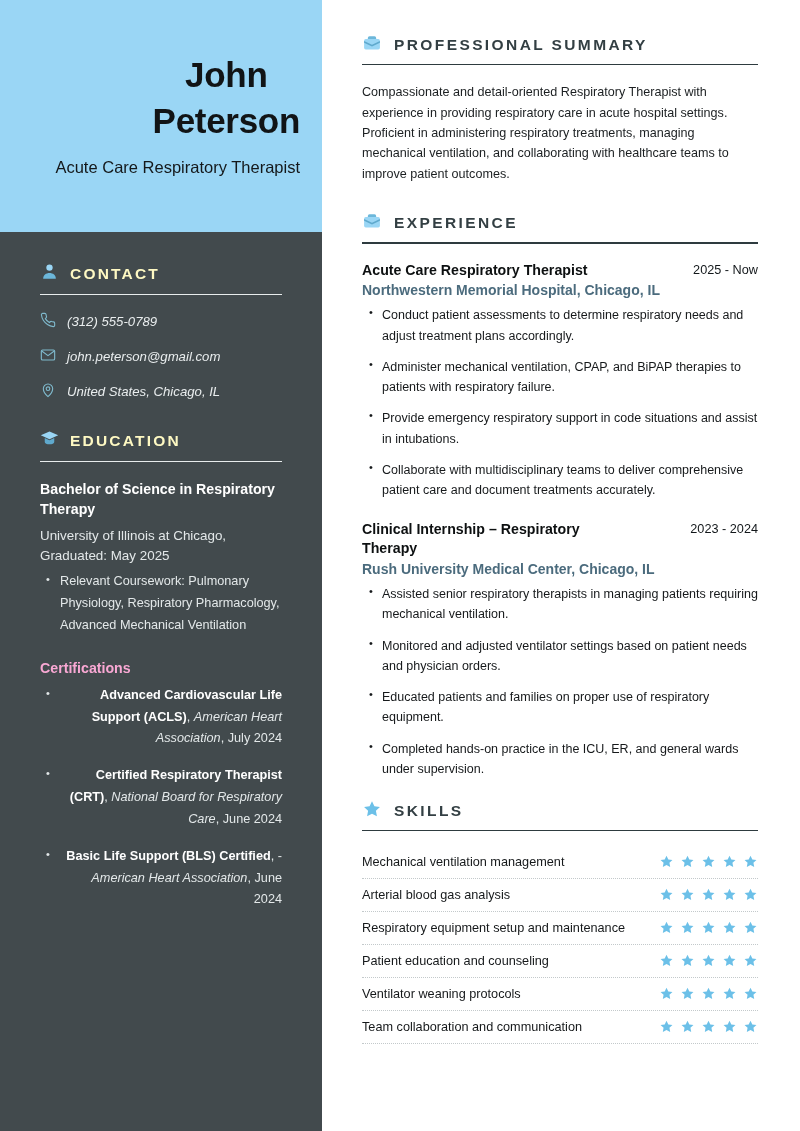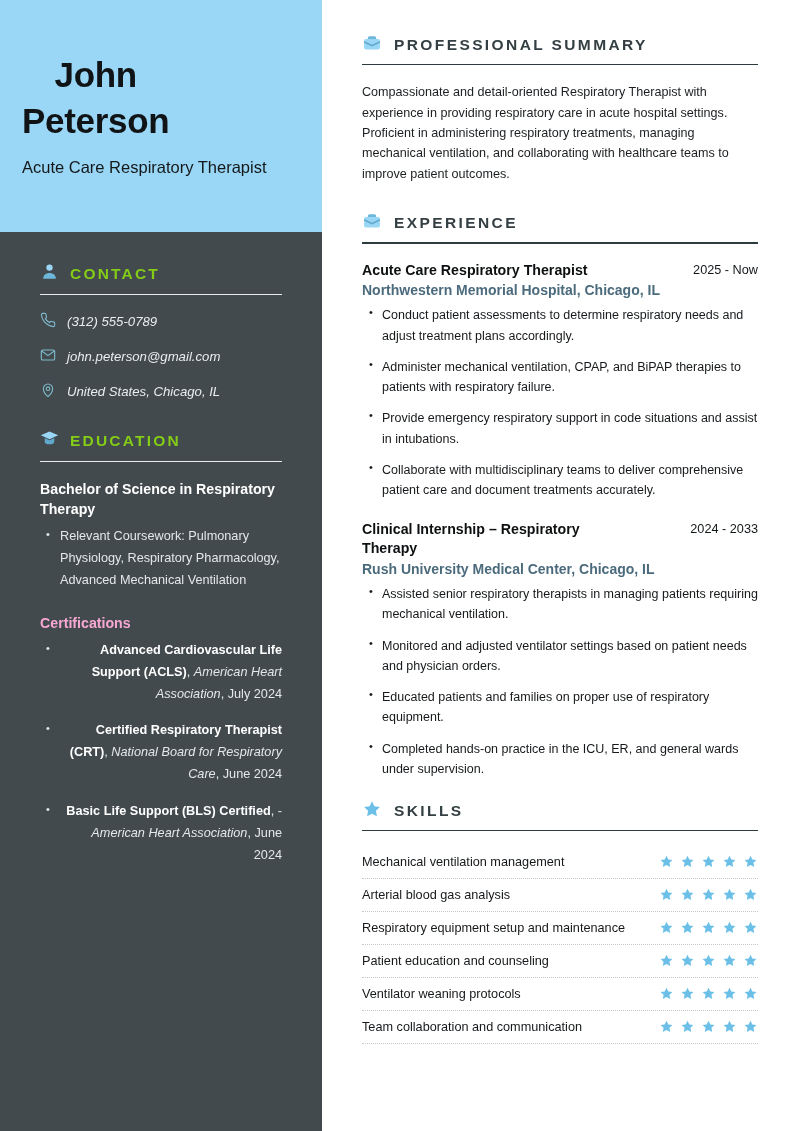--- a/index.html
+++ b/index.html
@@ -13,41 +13,41 @@
 
   
   .sidebar {
     position: absolute; left: 0; top: 0; width: 322px; height: 1131px;
     background: #424a4d;
   }
   .namecard {
     background: #9ad6f5;
     height: 232px;
     display: flex; flex-direction: column;
-    align-items: flex-start; justify-content: center;
+    align-items: flex-end; justify-content: center;
     padding: 0 22px;
   }
   .name {
     font-size: 35px; font-weight: bold; color: #111416;
     line-height: 1.32; text-align: center; letter-spacing: -0.3px;
   }
   .job-title {
     margin-top: 12px;
     font-size: 16.5px; color: #14181a; text-align: center;
     line-height: 1.42; font-weight: 400;
   }
 
   .side-body { padding: 30px 40px 0 40px; }
 
   .side-head {
     display: flex; align-items: center; gap: 11px;
     margin-bottom: 9px;
   }
   .side-head-label {
-    color: #84cc16; font-size: 15.5px; font-weight: bold;
+    color: #fef9c3; font-size: 15.5px; font-weight: bold;
     letter-spacing: 2.2px;
   }
   .side-rule { height: 1px; background: #e8eced; margin-bottom: 17px; }
 
   .contact-row {
     display: flex; align-items: center; gap: 11px;
     margin-bottom: 15px;
   }
   .contact-text { color: #e9edee; font-size: 13.2px; line-height: 1.3; font-style: italic; }
 
@@ -188,20 +188,21 @@
             <svg width="19" height="19" viewBox="0 0 24 24">
                 <path d="M12 3 23 8l-11 5L1 8z" fill="#9ad6f5"></path>
                 <path d="M6 11.5v4.8c0 1.7 2.7 3 6 3s6-1.3 6-3v-4.8l-6 2.8z" fill="#5fa9cd"></path>
               </svg>
           </span>
           <span class="side-head-label">EDUCATION</span>
         </div>
         <div class="side-rule"></div>
 
         <div class="edu-deg">Bachelor of Science in Respiratory Therapy</div>
+        <div class="edu-school">University of Illinois at Chicago, Graduated: May 2025</div>
         <ul class="side-list">
           <li>Relevant Coursework: Pulmonary Physiology, Respiratory Pharmacology, Advanced Mechanical Ventilation</li>
         </ul>
       </section>
 
       <section>
         <div class="cert-title">Certifications</div>
         <ul class="side-list cert-list">
           <li>
             <b>Advanced Cardiovascular Life Support (ACLS)</b><span>, </span><i>American Heart Association</i><span>, </span><span>July 2024</span>
@@ -258,21 +259,21 @@
           <li>Conduct patient assessments to determine respiratory needs and adjust treatment plans accordingly.</li>
           <li>Administer mechanical ventilation, CPAP, and BiPAP therapies to patients with respiratory failure.</li>
           <li>Provide emergency respiratory support in code situations and assist in intubations.</li>
           <li>Collaborate with multidisciplinary teams to deliver comprehensive patient care and document treatments accurately.</li>
         </ul>
       </article>
 
       <article class="job">
         <div class="job-top">
           <div class="job-role" style="max-width:250px">Clinical Internship – Respiratory Therapy</div>
-          <div class="job-dates">2024 - 2033</div>
+          <div class="job-dates">2023 - 2024</div>
         </div>
         <div class="job-org">Rush University Medical Center, Chicago, IL</div>
         <ul class="job-list">
           <li>Assisted senior respiratory therapists in managing patients requiring mechanical ventilation.</li>
           <li>Monitored and adjusted ventilator settings based on patient needs and physician orders.</li>
           <li>Educated patients and families on proper use of respiratory equipment.</li>
           <li>Completed hands-on practice in the ICU, ER, and general wards under supervision.</li>
         </ul>
       </article>
     </section>

